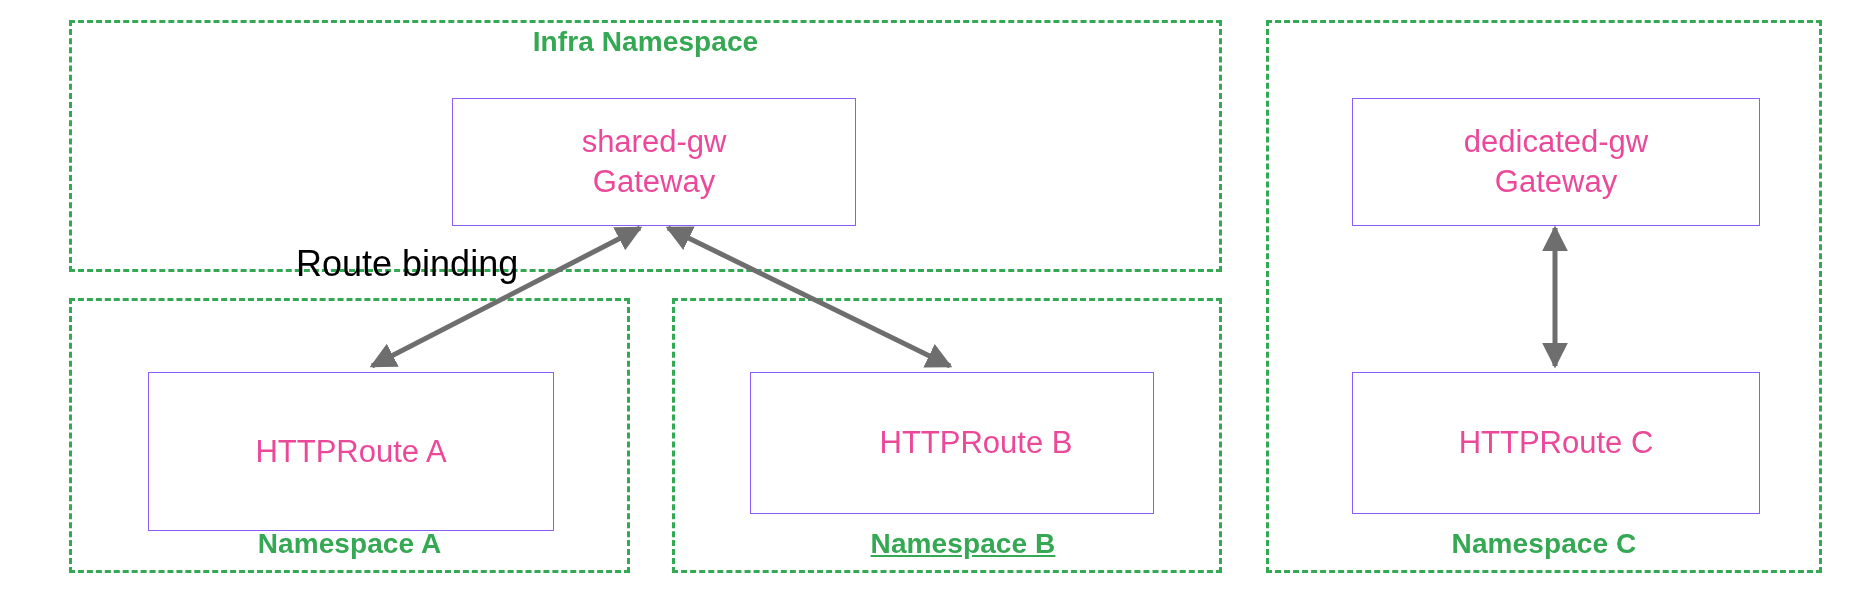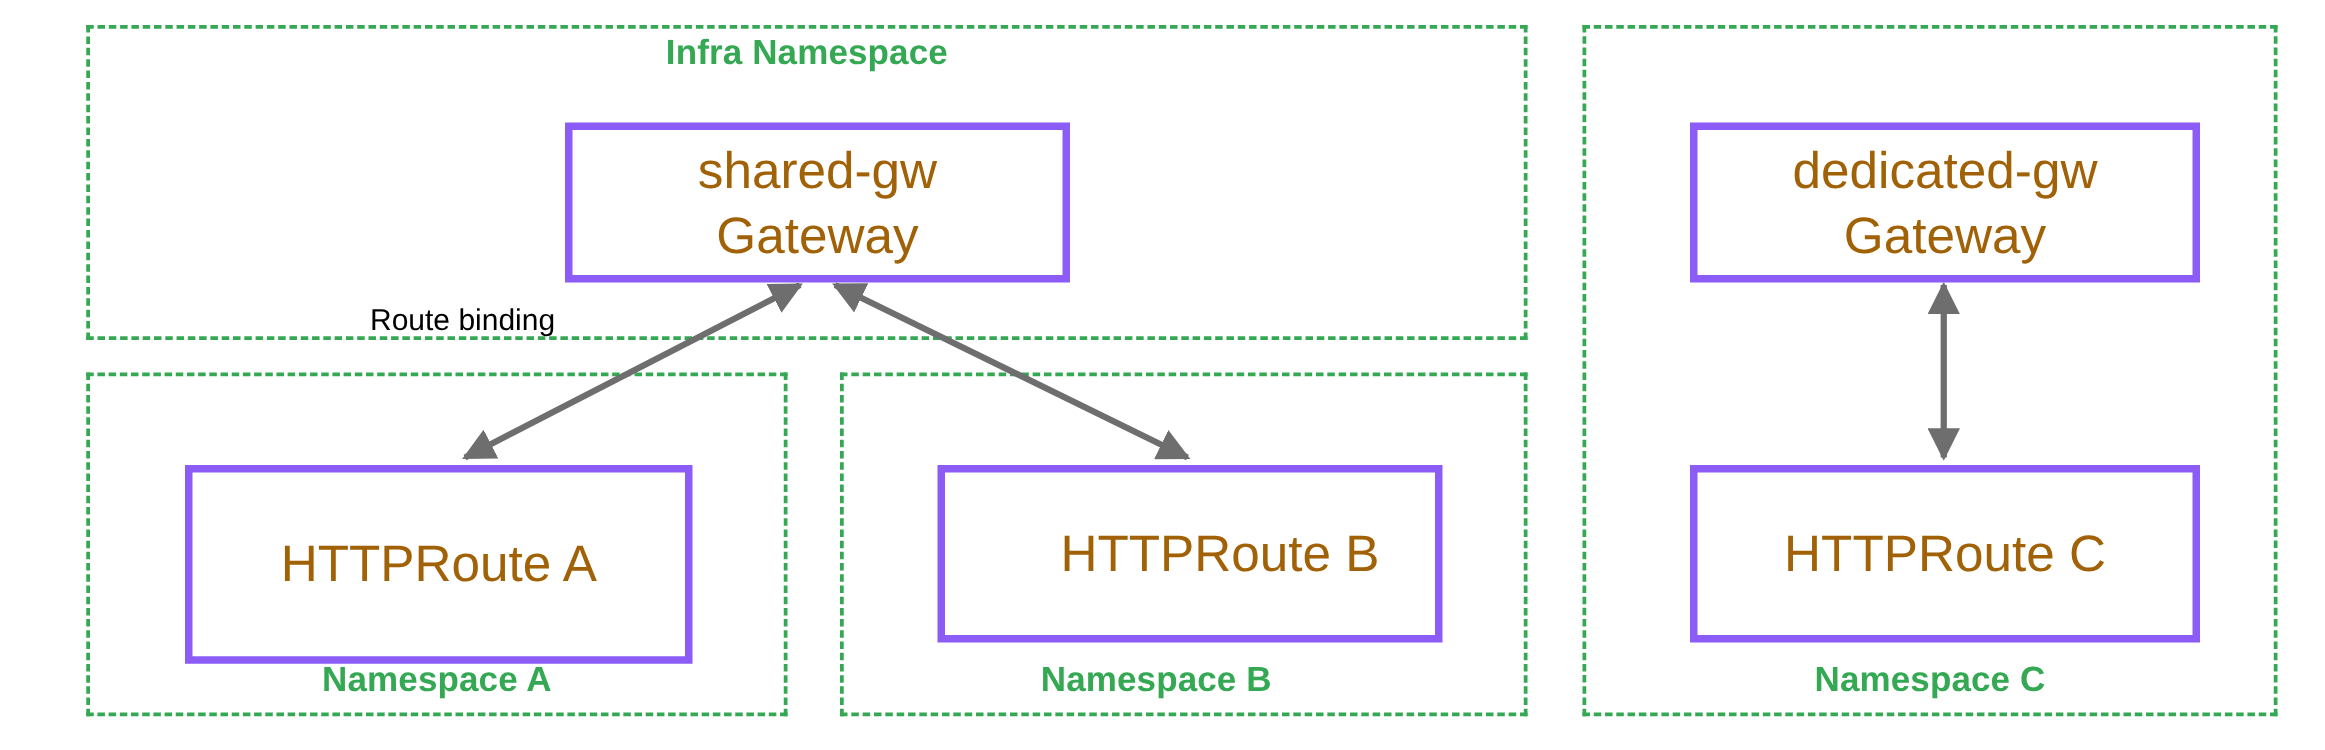--- a/index.html
+++ b/index.html
@@ -33,39 +33,39 @@
     font-weight: bold;
     letter-spacing: 0.1px;
     white-space: nowrap;
     text-align: center;
     background: transparent;
   }
 
   
   .node-box {
     position: absolute;
-    border: 6px solid #8b5cf6;
+    border: 1px solid #8b5cf6;
     box-sizing: border-box;
     background: #ffffff;
-    color: #a16207;
-    font-size: 41px;
+    color: #ec4899;
+    font-size: 31px;
     line-height: 1.28;
     display: flex;
     flex-direction: column;
     align-items: center;
     justify-content: center;
     text-align: center;
   }
   .node-line { display: block; white-space: nowrap; }
 
   
   .edge-label {
     position: absolute;
     color: #000000;
-    font-size: 24px;
+    font-size: 36px;
     white-space: nowrap;
     background: transparent;
   }
 
   
   #arrows {
     position: absolute;
     left: 0;
     top: 0;
     width: 1860px;
@@ -83,21 +83,21 @@
   <div class="ns-box" style="left:69px; top:298px; width:561px; height:275px;"></div>
 
   <div class="ns-box" style="left:672px; top:298px; width:550px; height:275px;"></div>
 
   <div class="ns-box" style="left:1266px; top:20px; width:556px; height:553px;"></div>
 
   <div class="ns-label" style="left:69px; top:26px; width:1153px;">Infra Namespace</div>
 
   <div class="ns-label" style="left:69px; top:528px; width:561px;">Namespace A</div>
 
-  <div class="ns-label" style="left:650px; top:528px; width:550px;">Namespace B</div>
+  <div class="ns-label" style="left:688px; top:528px; width:550px;text-decoration:underline;">Namespace B</div>
 
   <div class="ns-label" style="left:1266px; top:528px; width:556px;">Namespace C</div>
 
   <svg id="arrows" viewBox="0 0 1860 600" xmlns="http://www.w3.org/2000/svg">
     <defs>
       <marker id="ah-end" viewBox="0 0 10 10" refX="9" refY="5" markerWidth="5.2" markerHeight="5.2" orient="auto-start-reverse">
         <path d="M 0 0 L 10 5 L 0 10 z" fill="#6e6e6e"></path>
       </marker>
       <marker id="ah-start" viewBox="0 0 10 10" refX="9" refY="5" markerWidth="5.2" markerHeight="5.2" orient="auto-start-reverse">
         <path d="M 0 0 L 10 5 L 0 10 z" fill="#6e6e6e"></path>

